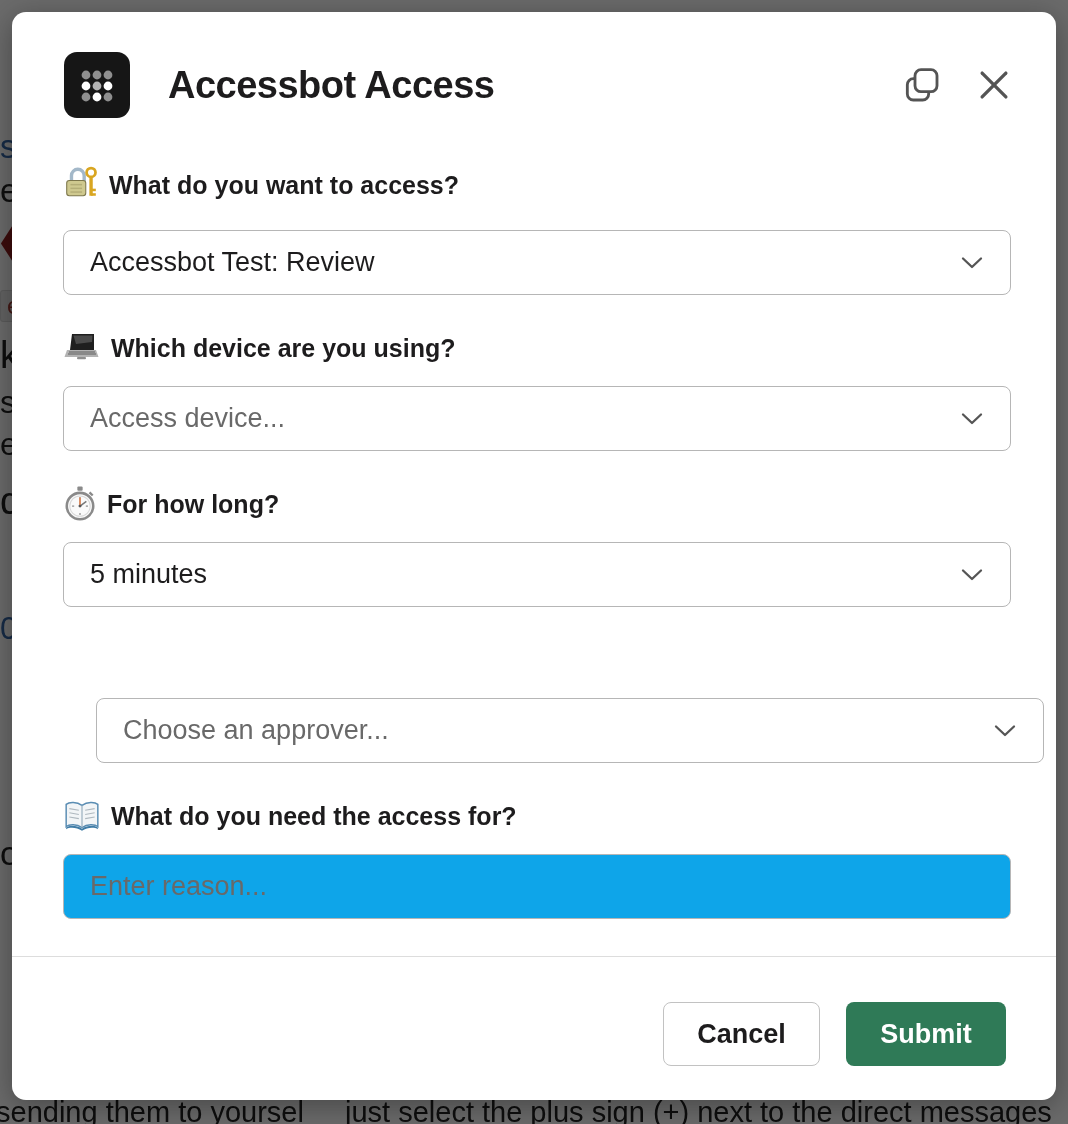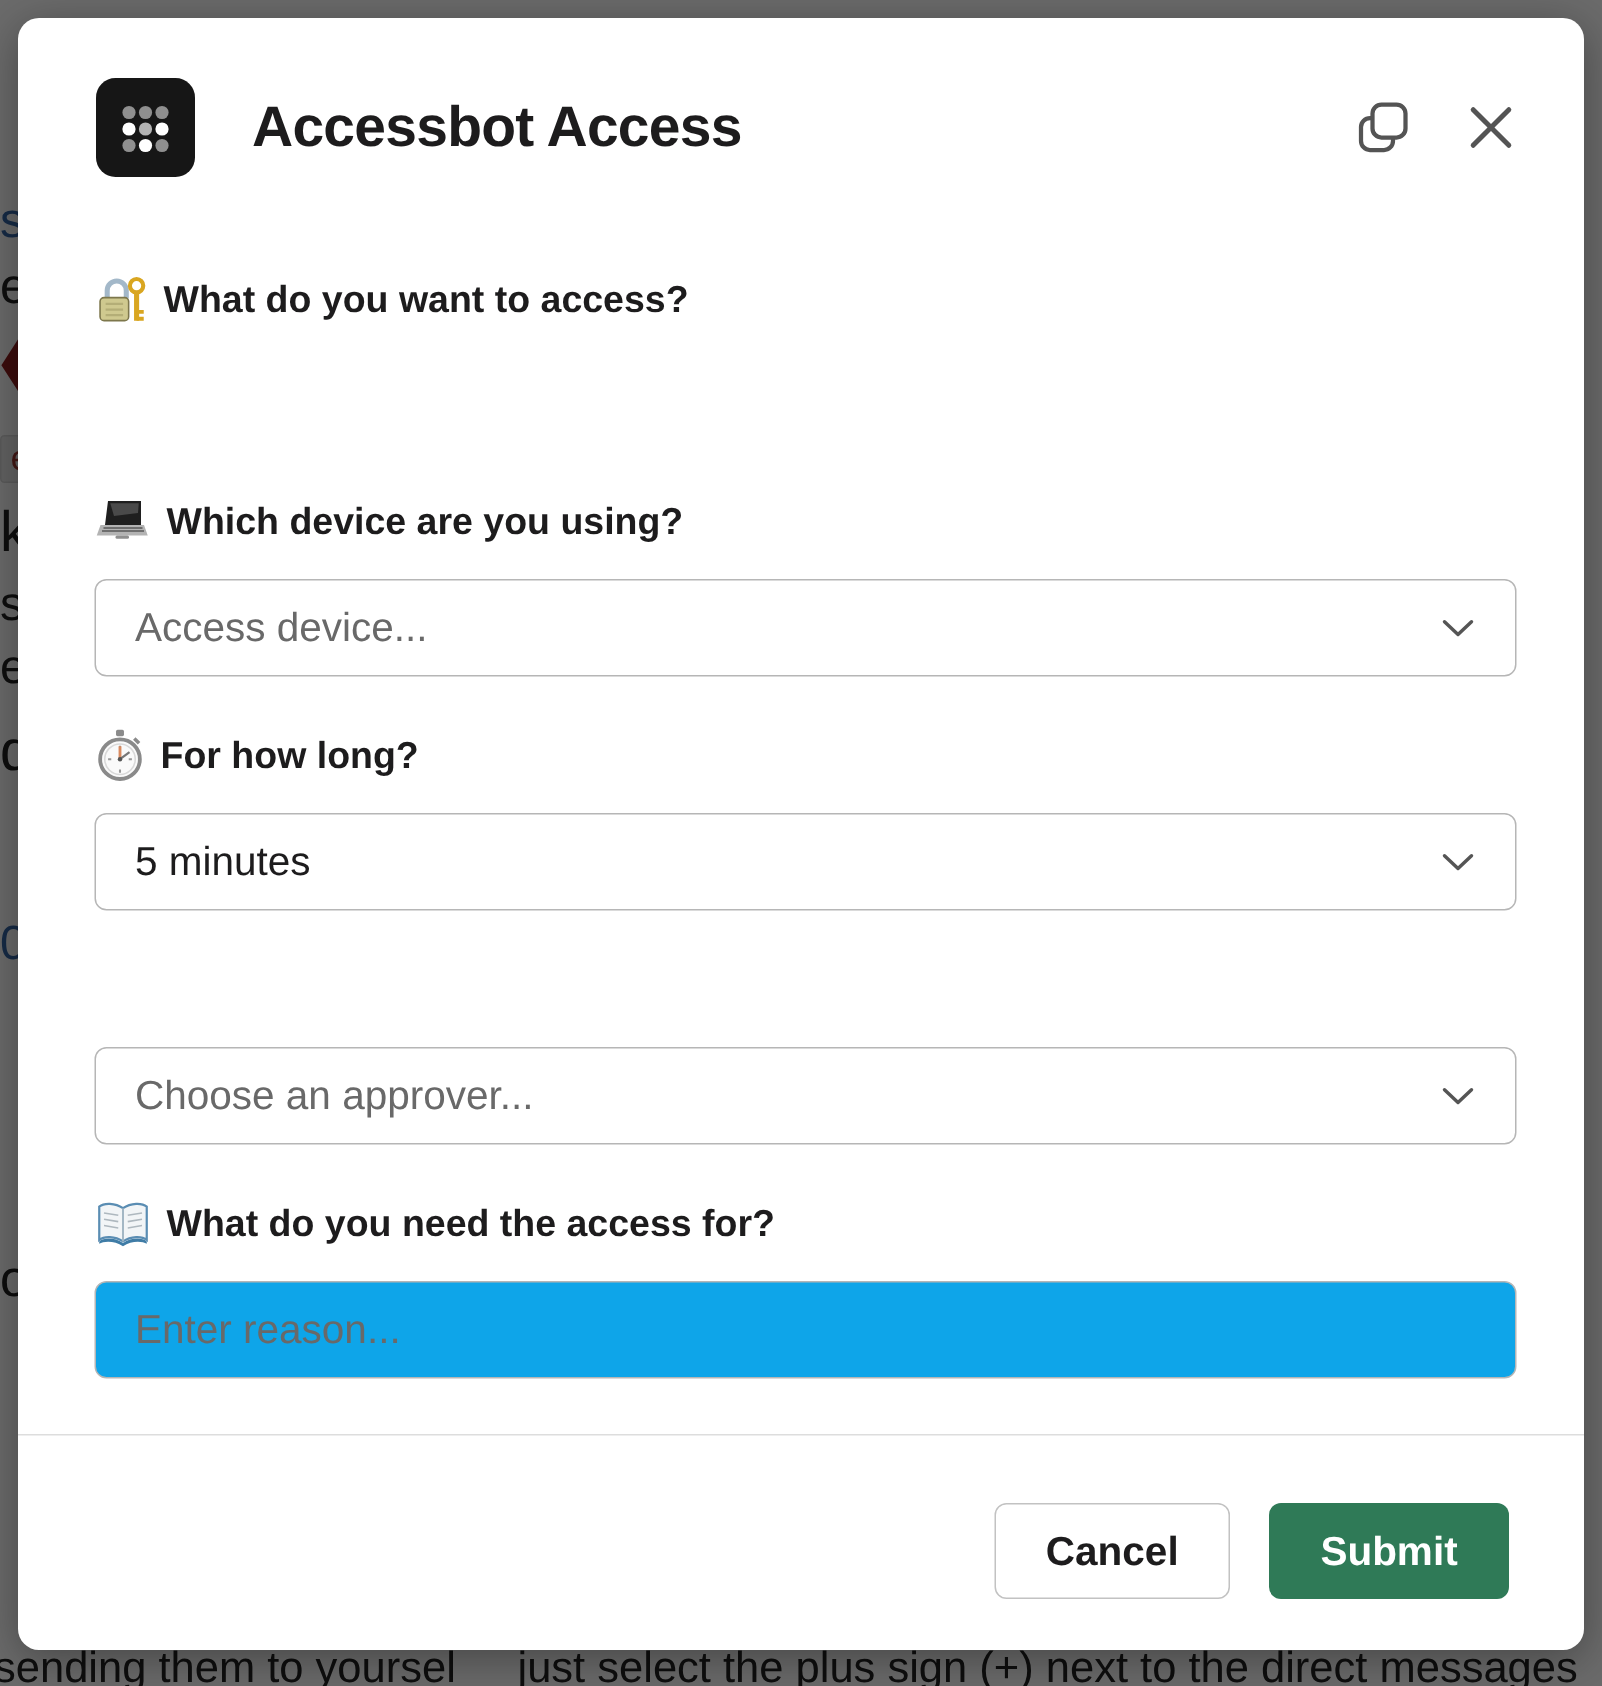--- a/index.html
+++ b/index.html
@@ -90,35 +90,43 @@
         </button>
         <button class="icon-btn">
           <svg width="38" height="38" viewBox="0 0 24 24">
             <line x1="4.5" y1="4.5" x2="19.5" y2="19.5" stroke="#545454" stroke-width="2.1" stroke-linecap="round"></line>
             <line x1="19.5" y1="4.5" x2="4.5" y2="19.5" stroke="#545454" stroke-width="2.1" stroke-linecap="round"></line>
           </svg>
         </button>
       </div>
     </div>
 
-    <div class="field-label" style="top:168px;">
+    <div class="field-label" style="top:148px;align-items:flex-end;">
       <span class="emo">
         <svg width="36" height="36" viewBox="0 0 34 34">
           <path d="M8 16 V11 a6 6 0 0 1 12 0 v5" fill="none" stroke="#a3b8c9" stroke-width="3.2"></path>
           <rect x="3.5" y="15.5" width="18" height="14.5" rx="2.5" fill="#cfc98f" stroke="#7d774c" stroke-width="1"></rect>
           <line x1="7" y1="19.5" x2="18" y2="19.5" stroke="#b4ae77" stroke-width="1.4"></line>
           <line x1="7" y1="23" x2="18" y2="23" stroke="#b4ae77" stroke-width="1.4"></line>
           <line x1="7" y1="26.5" x2="18" y2="26.5" stroke="#b4ae77" stroke-width="1.4"></line>
           <circle cx="26.5" cy="8" r="4.2" fill="none" stroke="#d9a621" stroke-width="2.6"></circle>
           <line x1="26.5" y1="12" x2="26.5" y2="30" stroke="#d9a621" stroke-width="3.2"></line>
           <line x1="26.5" y1="24.5" x2="31" y2="24.5" stroke="#d9a621" stroke-width="2.4"></line>
           <line x1="26.5" y1="28.8" x2="31" y2="28.8" stroke="#d9a621" stroke-width="2.4"></line>
         </svg>
       </span>
       <span>What do you want to access?</span>
+    </div>
+    <div class="control" style="top:218px;">
+      <span class="val">Accessbot Test: Review</span>
+      <span class="chev">
+        <svg width="24" height="14" viewBox="0 0 24 14">
+            <polyline points="3,2.5 12,11 21,2.5" fill="none" stroke="#555" stroke-width="2.3" stroke-linecap="round" stroke-linejoin="round"></polyline>
+          </svg>
+      </span>
     </div>
 
     <div class="field-label" style="top:316px;">
       <span class="emo">
         <svg width="38" height="32" viewBox="0 0 38 32">
           <polygon points="9,2 31,2 31,18 7,18" fill="#1f1f1f"></polygon>
           <polygon points="10.5,3.5 29.5,3.5 29,10 13,12" fill="#4a4a4a"></polygon>
           <polygon points="4,18 33,18 35.5,25 1.5,25" fill="#b3b3b3"></polygon>
           <line x1="6" y1="20" x2="32" y2="20" stroke="#6e6e6e" stroke-width="1.2"></line>
           <line x1="5" y1="22" x2="33" y2="22" stroke="#6e6e6e" stroke-width="1.2"></line>
@@ -156,21 +164,21 @@
     </div>
     <div class="control" style="top:530px;">
       <span class="val">5 minutes</span>
       <span class="chev">
         <svg width="24" height="14" viewBox="0 0 24 14">
             <polyline points="3,2.5 12,11 21,2.5" fill="none" stroke="#555" stroke-width="2.3" stroke-linecap="round" stroke-linejoin="round"></polyline>
           </svg>
       </span>
     </div>
 
-    <div class="control" style="top:686px;">
+    <div class="control" style="top:686px;margin-left:33px;">
       <span class="ph">Choose an approver...</span>
       <span class="chev">
         <svg width="24" height="14" viewBox="0 0 24 14">
             <polyline points="3,2.5 12,11 21,2.5" fill="none" stroke="#555" stroke-width="2.3" stroke-linecap="round" stroke-linejoin="round"></polyline>
           </svg>
       </span>
     </div>
 
     <div class="field-label" style="top:784px;">
       <span class="emo">

